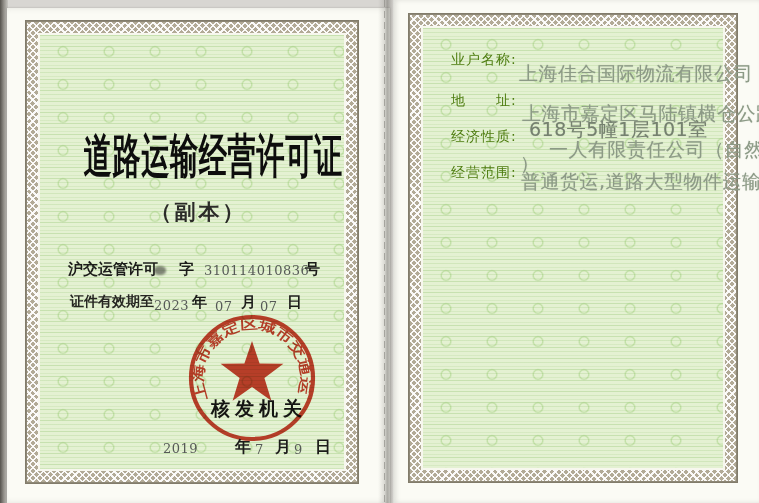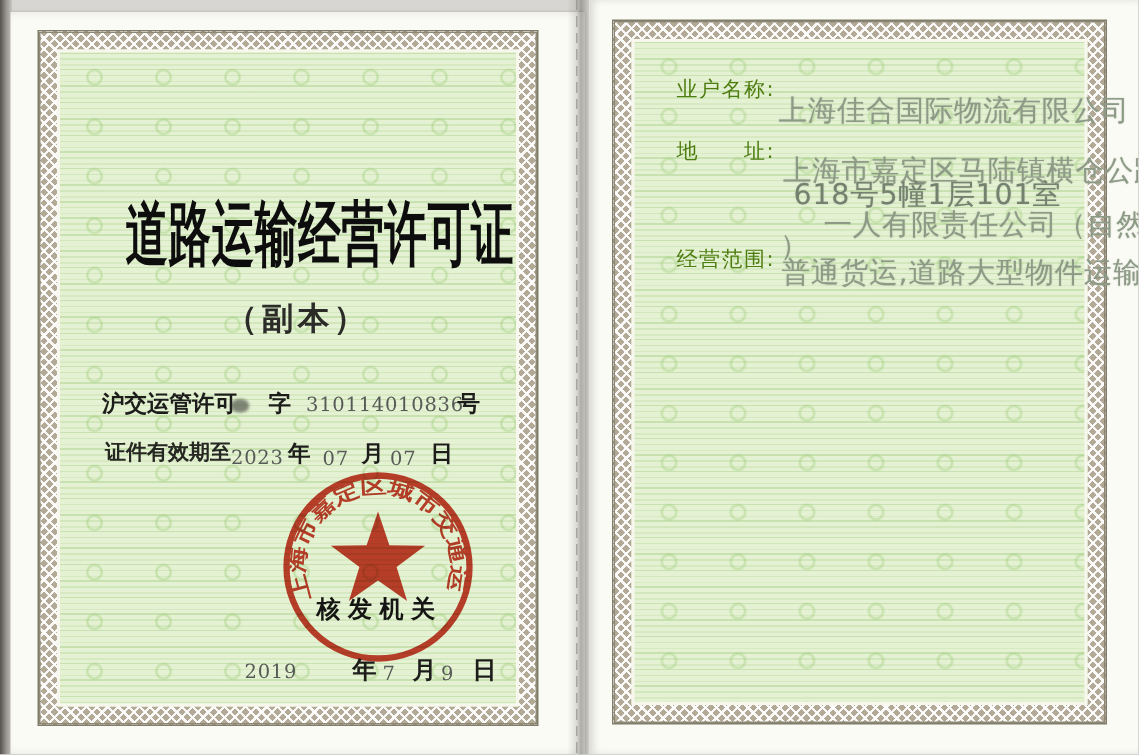--- a/index.html
+++ b/index.html
@@ -81,21 +81,21 @@
   .s-licnum { left:197px; top:255px; }
   .s-hao    { left:298px; top:252px; }
   .v-label  { left:63px;  top:285px; }
   .v-year   { left:147px; top:290px; }
   .v-yu     { left:185px; top:285px; }
   .v-month  { left:208px; top:291px; }
   .v-mu     { left:234px; top:285px; }
   .v-day    { left:253px; top:291px; }
   .v-du     { left:280px; top:285px; }
   .issuer {
-    left:204px; top:388px; font-size:16px; font-weight:600;
+    left:204px; top:388px; font-size:19px; font-weight:600;
     letter-spacing:5px; color:#151513;
   }
   .d-year { left:156px; top:433px; }
   .d-yu   { left:228px; top:429px; font-size:16px; }
   .d-mon  { left:248px; top:434px; }
   .d-mu   { left:268px; top:429px; font-size:16px; }
   .d-day  { left:287px; top:434px; }
   .d-du   { left:308px; top:429px; font-size:16px; }
   
   .seal {
@@ -182,20 +182,21 @@
       <div class="guilloche"></div>
     </div>
 
     <span class="rp-lbl f1l">业户名称:</span>
     <span class="rp-val f1v">上海佳合国际物流有限公司</span>
 
     <span class="rp-lbl f2l">地　　址:</span>
     <span class="rp-val f2v">上海市嘉定区马陆镇横仓公路</span>
     <span class="rp-val rp-val-dark f2w">618号5幢1层101室</span>
 
+    <span class="rp-lbl f3l">经济性质:</span>
     <span class="rp-val f3v">一人有限责任公司（自然人独资</span>
     <span class="rp-val f3w">）</span>
 
     <span class="rp-lbl f4l">经营范围:</span>
     <span class="rp-val f4v">普通货运,道路大型物件运输</span>
   </div>
 
   <div class="fold"></div>
   <div class="stitch"></div>
 

